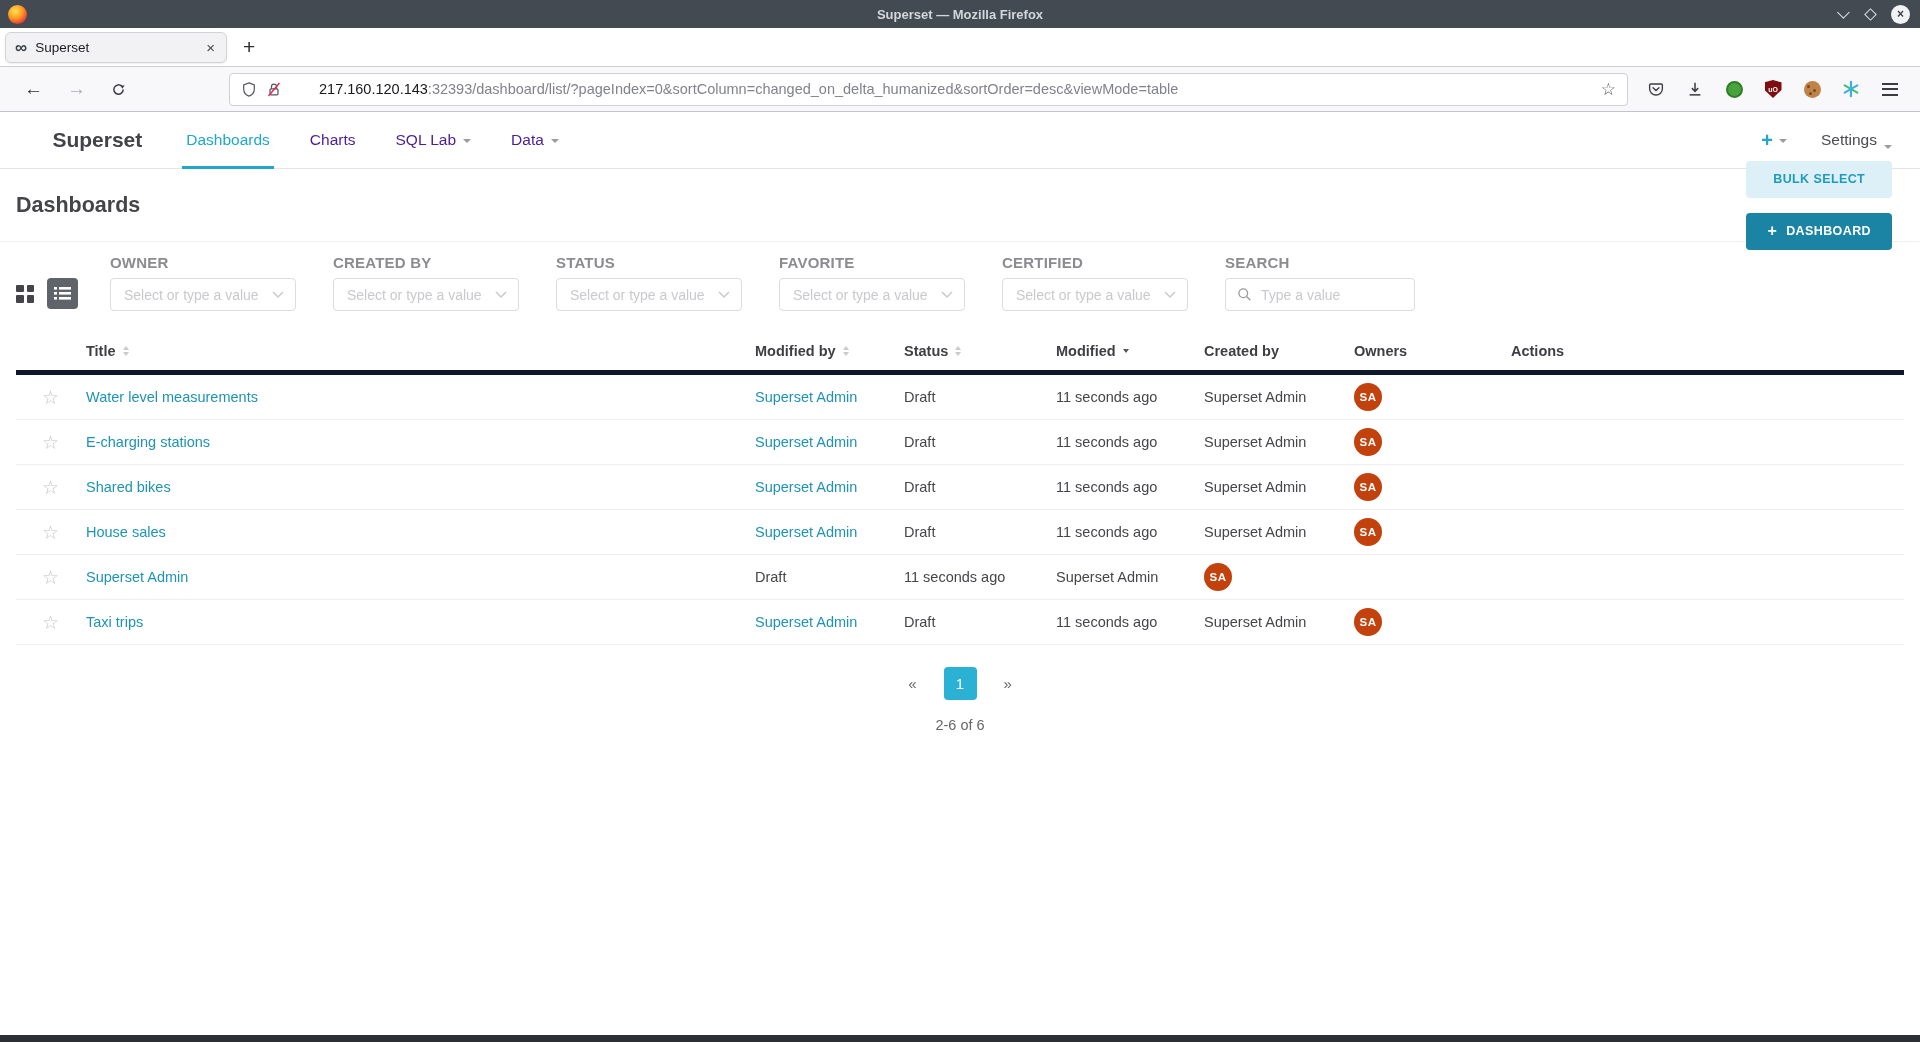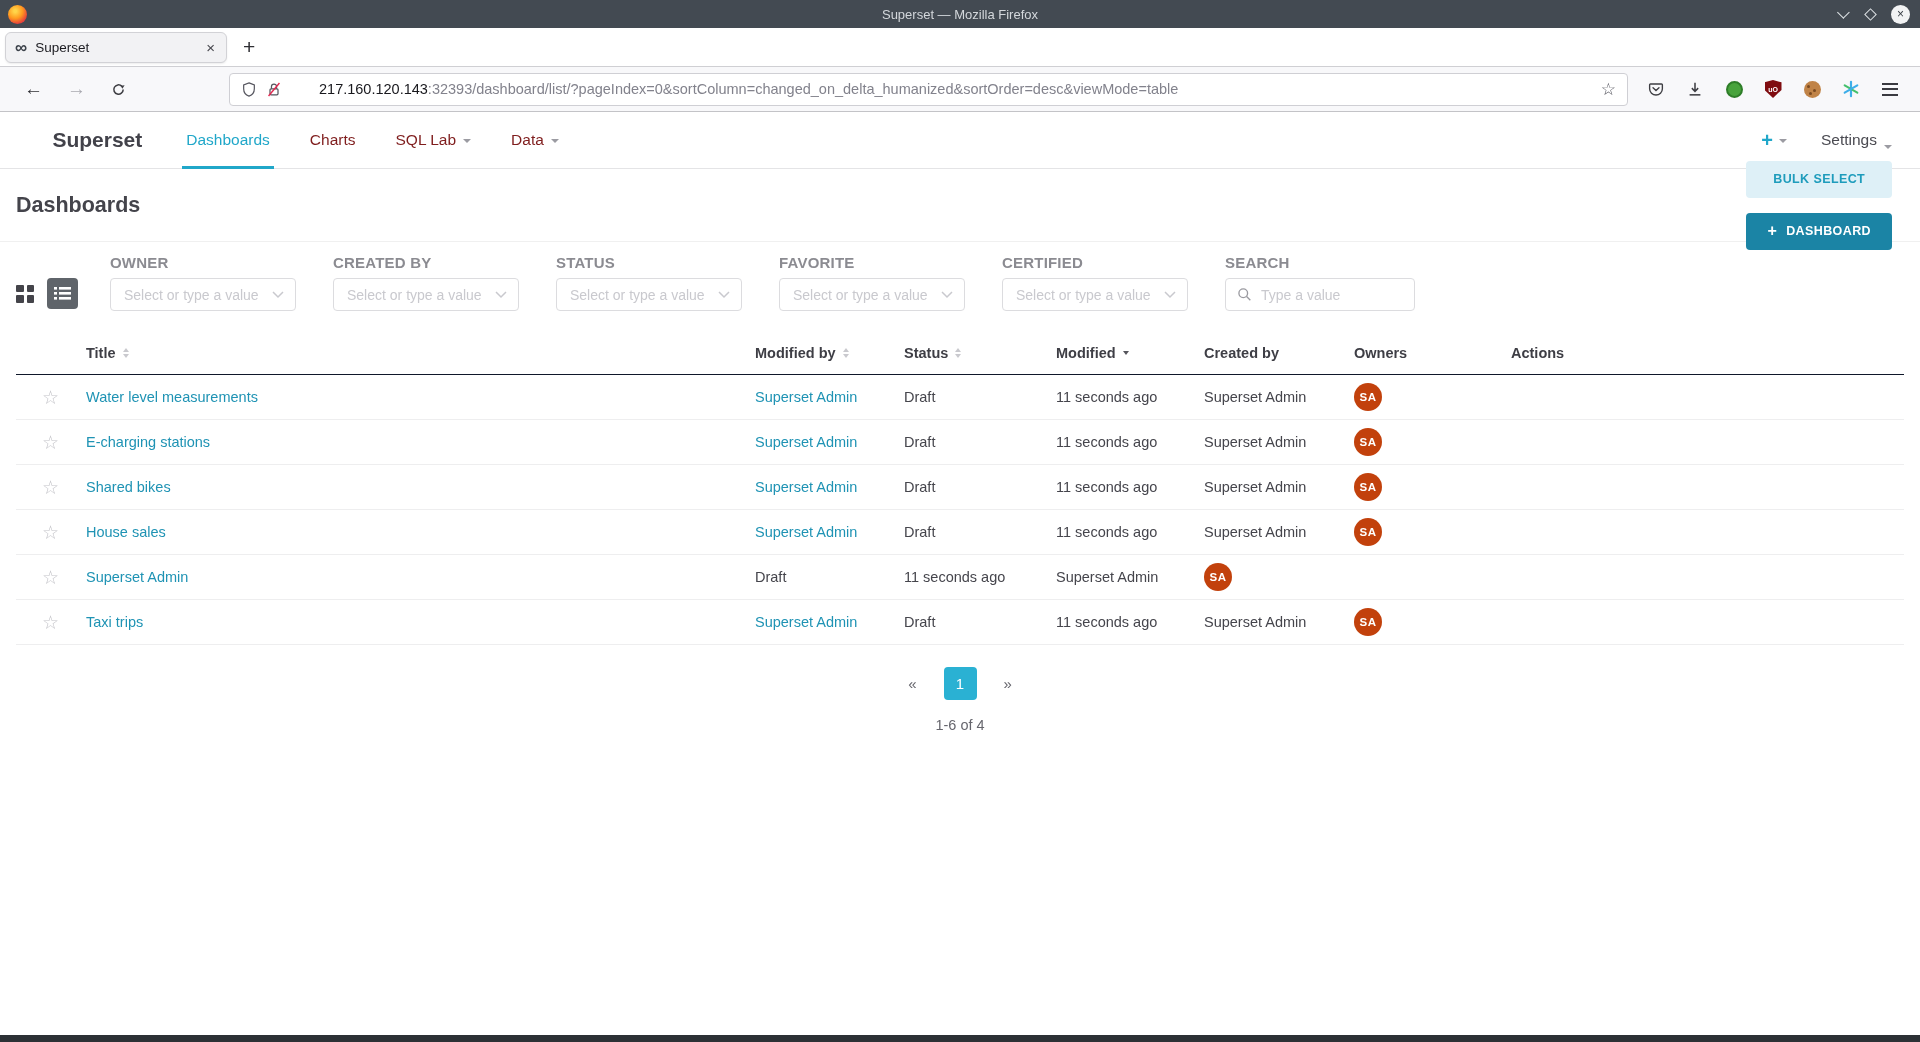--- a/index.html
+++ b/index.html
@@ -3,21 +3,21 @@
 <meta charset="utf-8">
 <style>
   * { box-sizing: border-box; }
   html,body { margin:0; padding:0; }
   body {
     width:1920px; height:1042px; overflow:hidden; position:relative;
     font-family:"Liberation Sans", sans-serif; background:#fff; color:#45454c;
   }
 
   
-  .titlebar { height:28px; background:#434a52; display:flex; align-items:center; position:relative; }
+  .titlebar { height:28px; background:#434a52; display:flex; align-items:center; position:relative;font-weight:bold; }
   .ff-logo { width:19px; height:19px; border-radius:50%; margin-left:8px; z-index:2;
     background:radial-gradient(circle at 38% 32%, #ffd54a 8%, #ff9a1f 42%, #e8443a 72%, #b5306f 100%); }
   .win-title { position:absolute; left:0; right:0; text-align:center; color:#d3d7db; font-size:13px; }
   .win-controls { margin-left:auto; display:flex; align-items:center; gap:16px; padding-right:10px; z-index:2; }
   .wc-min { width:9px; height:9px; border-left:1.5px solid #dfe3e6; border-bottom:1.5px solid #dfe3e6; transform:rotate(-45deg) translateY(-3px); }
   .wc-max { width:9px; height:9px; border:1.5px solid #dfe3e6; transform:rotate(45deg); }
   .wc-close { width:19px; height:19px; background:#f2f3f4; border-radius:50%; color:#3a4047; font-size:12px; display:flex; align-items:center; justify-content:center; line-height:1; }
 
   .tabbar { height:39px; background:#fff; display:flex; align-items:center; border-bottom:1px solid #cfcfd3; }
   .tab { width:222px; height:31px; margin-left:5px; background:#f2f2f4; border:1px solid #d2d2d6; border-radius:6px;
@@ -53,21 +53,21 @@
   
   .ss-nav { height:57px; background:#fff; border-bottom:1px solid #e4e4e6; display:flex; align-items:stretch; padding:0 14px; }
   .brand { display:flex; align-items:center; margin-right:24px; }
   .brand-mark { font-size:44px; font-weight:700; line-height:0; color:#3f4651; margin-right:7px; }
   @supports (-webkit-background-clip: text) {
     .brand-mark { background:linear-gradient(115deg,#3f4651 41%,#20a7c9 47%,#20a7c9 57%,#3f4651 63%);
       -webkit-background-clip:text; background-clip:text; color:transparent; }
   }
   .brand-name { font-size:21px; font-weight:700; color:#42424a; }
   .nav-items { display:flex; align-items:stretch; }
-  .nav-item { display:flex; align-items:center; gap:7px; padding:0 20px; font-size:15.5px; color:#7f1d1d; position:relative; cursor:pointer; }
+  .nav-item { display:flex; align-items:center; gap:7px; padding:0 20px; font-size:15.5px; color:#4c1d95; position:relative; cursor:pointer; }
   .nav-item.active { color:#20a7c9; }
   .nav-item.active::after { content:""; position:absolute; left:16px; right:16px; bottom:-1px; height:3px; background:#20a7c9; }
   .caret-down { width:0; height:0; border-left:4px solid transparent; border-right:4px solid transparent; border-top:4px solid #9b9ba2; margin-top:2px; }
   .ss-nav-right { margin-left:auto; display:flex; align-items:center; gap:34px; padding-right:14px; }
   .plus-menu { display:flex; align-items:center; gap:6px; color:#20a7c9; font-size:20px; font-weight:700; }
   .settings-menu { display:flex; align-items:flex-end; gap:7px; font-size:15.5px; color:#4a4a51; }
 
   .submenu { height:73px; display:flex; align-items:center; padding:0 16px; border-bottom:1px solid #f0f0f0; }
   .page-title { font-size:21.5px; font-weight:700; color:#44444b; }
   .submenu-right { margin-left:auto; display:flex; gap:15px; padding-right:12px;flex-direction:column; }
@@ -88,21 +88,21 @@
     display:flex; align-items:center; padding:0 11px; }
   .select-box input { border:none; outline:none; flex:1; min-width:0; font-size:14px; font-family:inherit; color:#45454c; background:transparent; }
   .select-box input::placeholder { color:#c9c9ce; }
   .search-box { width:190px; }
   .search-box svg { margin-right:7px; flex:none; }
 
   
   .listview { margin:0 16px; }
   .trow { display:grid; grid-template-columns:70px 669px 149px 152px 148px 150px 157px 1fr;
     align-items:center; height:45px; border-bottom:1px solid #eeeeef; font-size:14.5px; color:#45454c; }
-  .thead { height:44px; font-weight:700; color:#3e3e45; border-bottom:1px solid #0f172a; }
+  .thead { height:44px; font-weight:700; color:#3e3e45; border-bottom:5px solid #0f172a; }
   .th { display:flex; align-items:center; gap:7px; }
   .fav-star { font-size:19px; color:#c4c4c9; margin-left:26px; line-height:1; }
   .cell-link { color:#1f93b4; text-decoration:none; cursor:pointer; }
   .sorters { display:inline-flex; flex-direction:column; gap:2px; }
   .tri-up { width:0; height:0; border-left:3.5px solid transparent; border-right:3.5px solid transparent; border-bottom:4px solid #c9c9ce; }
   .tri-down { width:0; height:0; border-left:3.5px solid transparent; border-right:3.5px solid transparent; border-top:4px solid #c9c9ce; }
   .tri-down.active { border-top-color:#55555c; }
   .avatar { width:28px; height:28px; border-radius:50%; background:#c2410c; color:#fff; font-size:11.5px; font-weight:600;
     display:flex; align-items:center; justify-content:center; letter-spacing:.4px; }
 
@@ -435,15 +435,15 @@
       </div>
     <div></div>
   </div>
 </div>
 
 <div class="pagination">
   <span class="pg-arrow">«</span>
   <span class="pg-active">1</span>
   <span class="pg-arrow">»</span>
 </div>
-<div class="pg-summary">1-6 of 4</div>
+<div class="pg-summary">2-6 of 6</div>
 
 <div class="bottom-strip"></div>
 
 </body></html>

